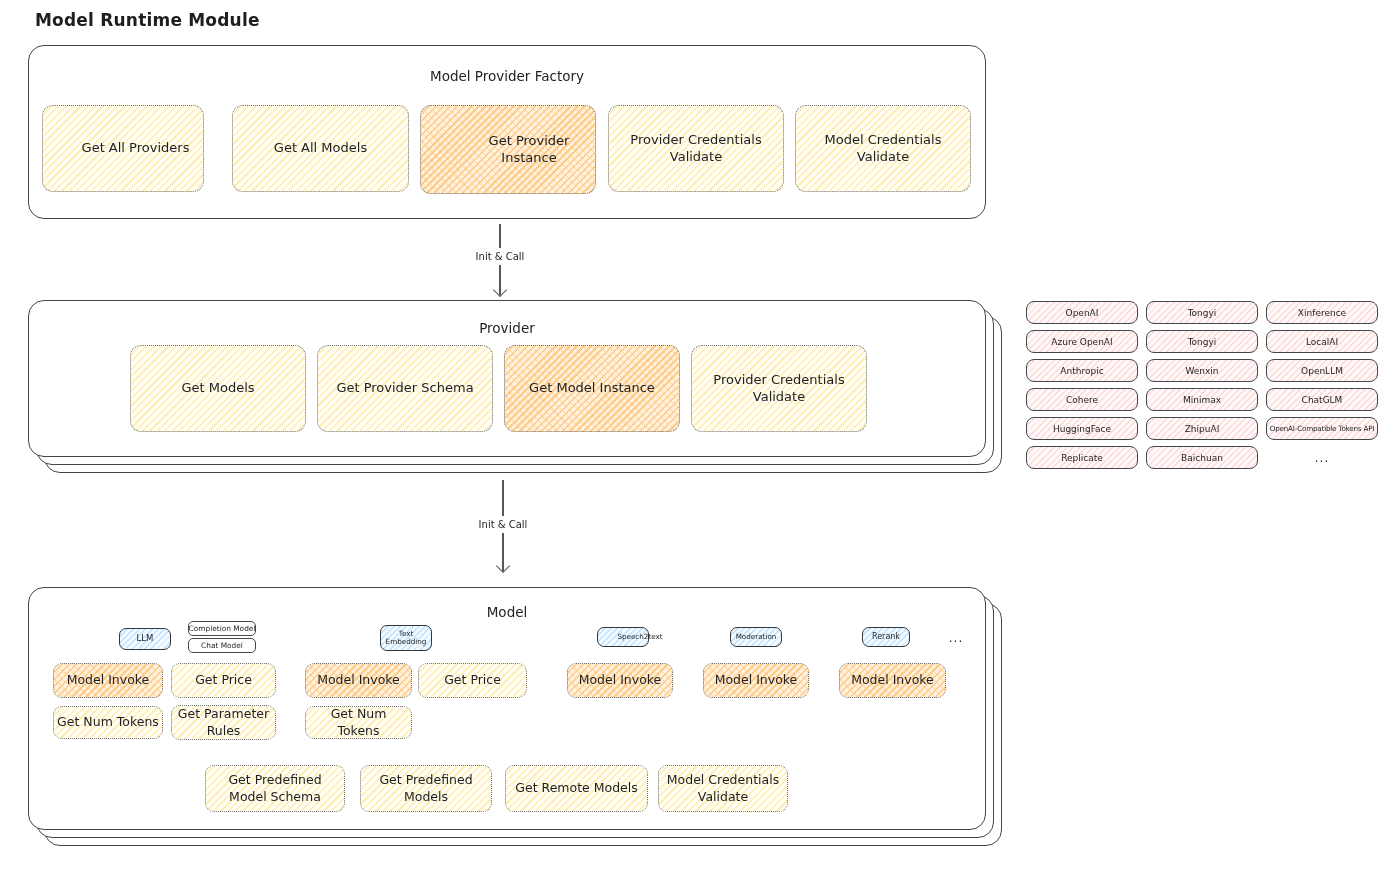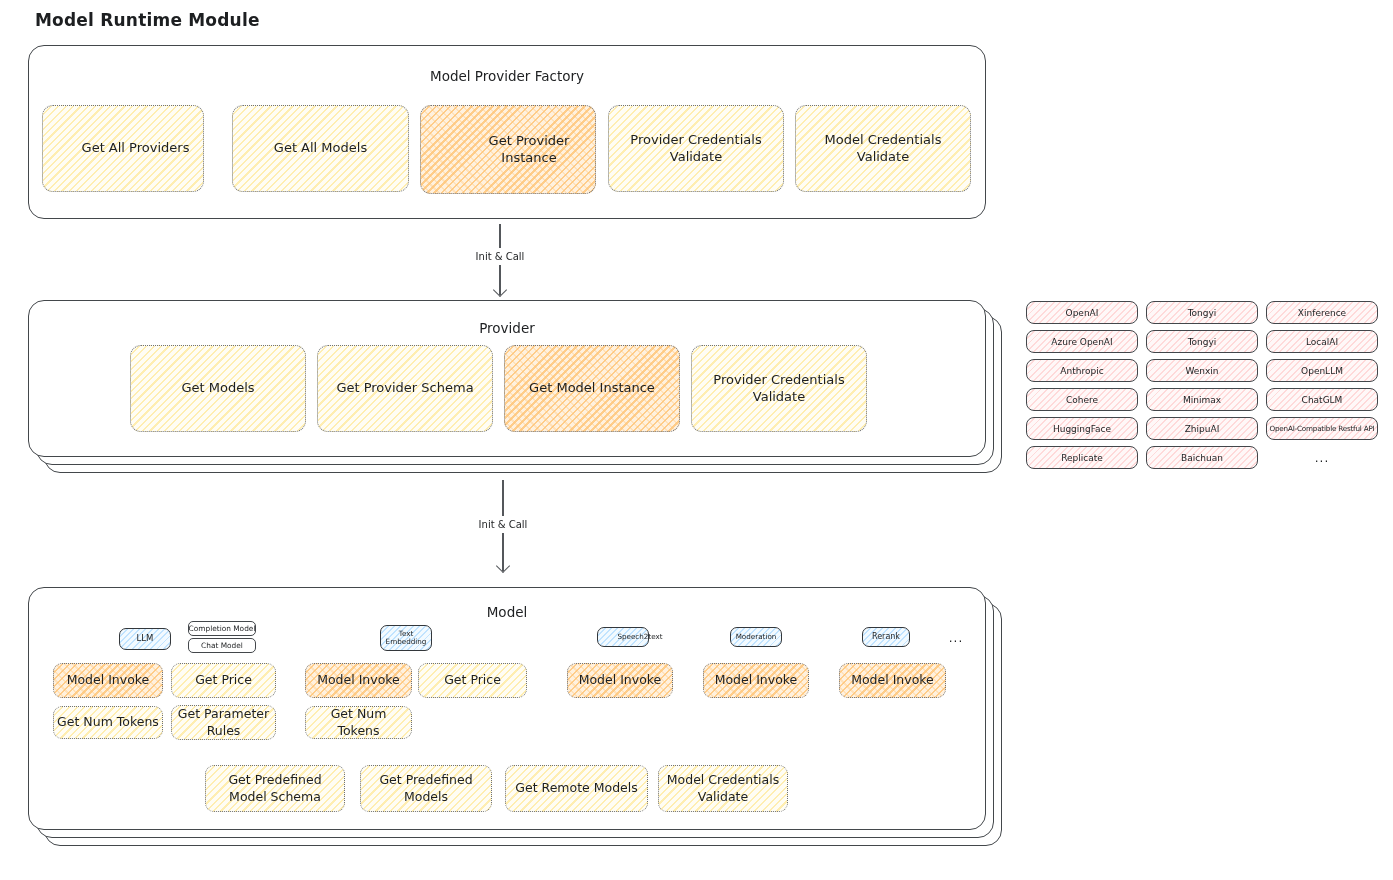--- a/index.html
+++ b/index.html
@@ -87,21 +87,21 @@
     <div class="pill fill-pink">Wenxin</div>
     <div class="pill fill-pink">Minimax</div>
     <div class="pill fill-pink">ZhipuAI</div>
     <div class="pill fill-pink">Baichuan</div>
   </div>
   <div class="pill-col" style="left:1266px;top:301px;width:112px;">
     <div class="pill fill-pink">Xinference</div>
     <div class="pill fill-pink">LocalAI</div>
     <div class="pill fill-pink">OpenLLM</div>
     <div class="pill fill-pink">ChatGLM</div>
-    <div class="pill fill-pink pill-small">OpenAI-Compatible Restful API</div>
+    <div class="pill fill-pink pill-small">OpenAI-Compatible Tokens API</div>
     <div class="ellipsis">...</div>
   </div>
 
   <div class="arrow" style="left:471px;top:480px;">
     <div class="arrow-seg" style="height:36px;"></div>
     <div class="arrow-label">Init &amp; Call</div>
     <div class="arrow-seg" style="height:38px;"></div>
     <div class="arrow-head"></div>
   </div>
 

